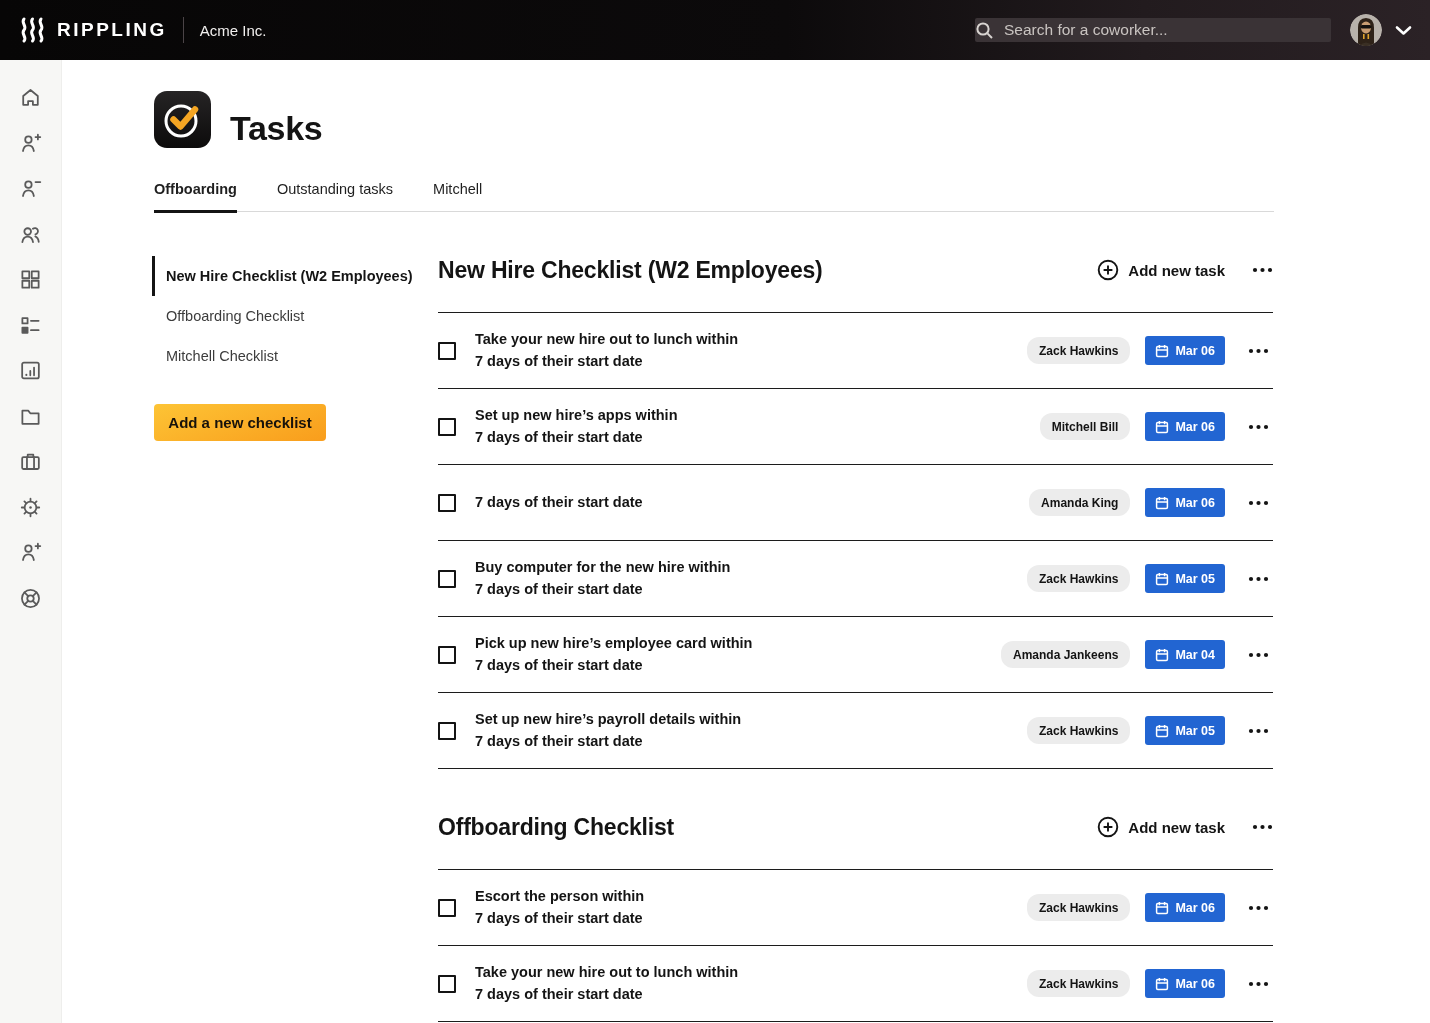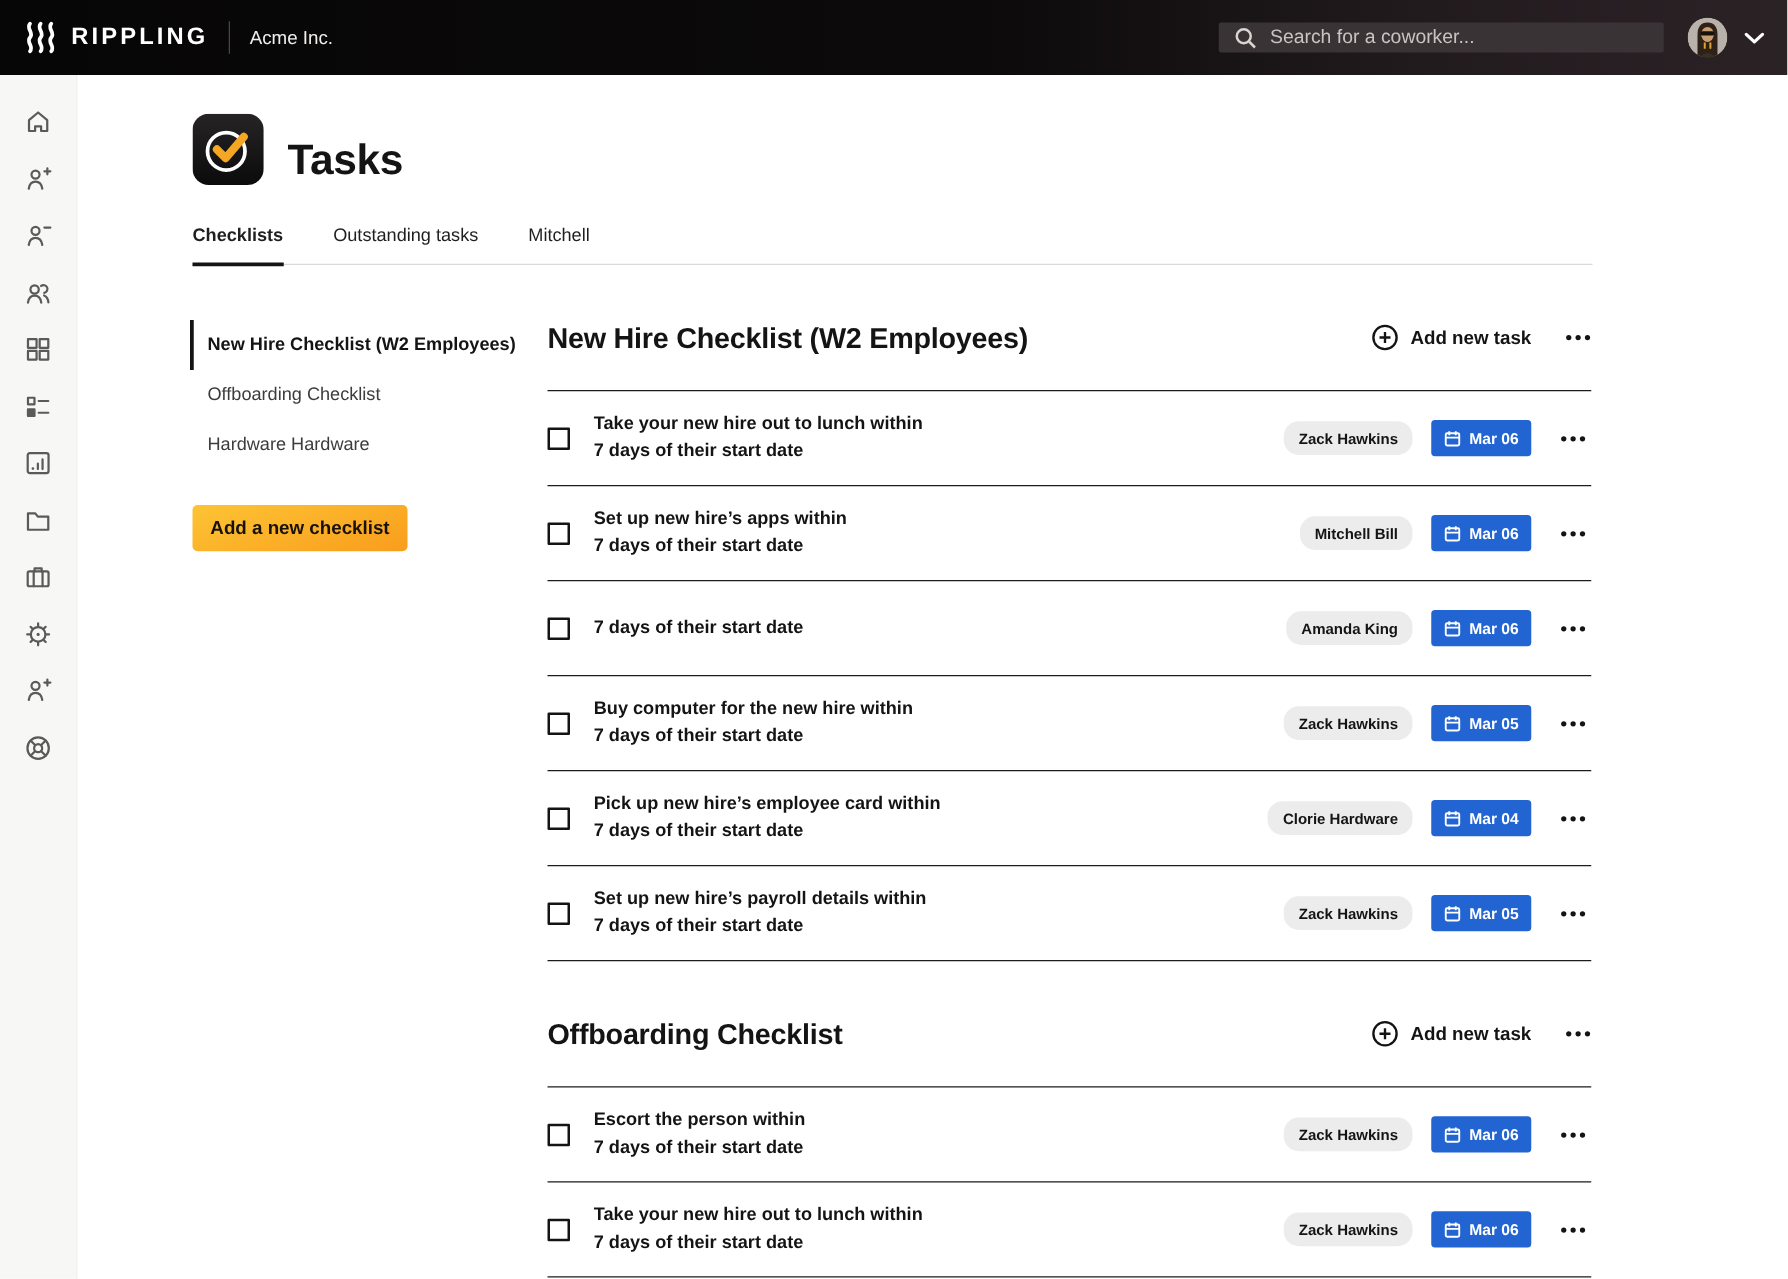--- a/index.html
+++ b/index.html
@@ -8,21 +8,21 @@
 
   
   .topbar { height:60px; display:flex; align-items:center; padding:0 18px;
     background:linear-gradient(90deg,#070606 0%,#0c0a0b 55%,#221b1e 80%,#2b2226 100%); }
   .logo-mark { width:30px; height:30px; flex:0 0 auto; }
   .brand { color:#fff; font-size:19px; font-weight:700; letter-spacing:2.5px; margin-left:9px; }
   .topbar-divider { width:1px; height:26px; background:#4b4447; margin:0 16px; }
   .company { color:#f1efee; font-size:15px; }
   .topbar-spacer { flex:1; }
   .searchbox { width:356px; height:24px; background:#3a3336; border-radius:2px;
-    display:flex; align-items:center; padding:0 12px; gap:10px; }
+    display:flex; align-items:center; padding:0 0; gap:10px; }
   .searchbox input { flex:1; background:transparent; border:none; outline:none;
     color:#eceae8; font-size:15.5px; font-family:inherit; }
   .searchbox input::placeholder { color:#c9c4c1; }
   .user-menu { display:flex; align-items:center; margin-left:19px; cursor:pointer; }
   .avatar { width:32px; height:32px; border-radius:50%; overflow:hidden; display:block; }
   .chev { margin-left:13px; display:block; }
 
   
   .rail { position:absolute; left:0; top:60px; width:62px; height:963px;
     background:#f7f7f5; border-right:1px solid #eeeeec;
@@ -225,36 +225,36 @@
         </linearGradient>
       </defs>
       <rect width="57" height="57" rx="13" fill="url(#appbg)"></rect>
       <circle cx="27" cy="30" r="15" fill="none" stroke="#fff" stroke-width="3"></circle>
       <path d="M19.5 28.5 L26.5 35.5 L41 18.5" fill="none" stroke="#f5a623" stroke-width="6.5" stroke-linecap="round" stroke-linejoin="round"></path>
     </svg>
     <h1 class="page-title">Tasks</h1>
   </div>
 
   <div class="tabs">
-    <div class="tab active">Checklists</div>
+    <div class="tab active">Offboarding</div>
 
     <div class="tab">Outstanding tasks</div>
 
     <div class="tab">Mitchell</div>
   </div>
 
   <div class="content">
 
     <aside class="checklist-nav">
       <div>
       <div class="nav-item active">New Hire Checklist (W2 Employees)</div>
 
       <div class="nav-item">Offboarding Checklist</div>
 
-      <div class="nav-item">Hardware Hardware</div>
+      <div class="nav-item">Mitchell Checklist</div>
 
     </div>
       <button class="add-checklist-btn">Add a new checklist</button>
     </aside>
 
     <div class="list-col">
       <section>
         <div class="section-header">
           <h2 class="section-title">New Hire Checklist (W2 Employees)</h2>
           <div class="add-task">
@@ -364,21 +364,21 @@
           </svg>
         </span>
       </div>
 
       <div class="task-row">
         <span class="checkbox" role="checkbox" aria-checked="false"></span>
         <div class="task-text">
           <div>Pick up new hire’s employee card within</div>
           <div>7 days of their start date</div>
         </div>
-        <span class="assignee">Clorie Hardware</span>
+        <span class="assignee">Amanda Jankeens</span>
         <button class="due-btn">
           <svg width="14" height="14" viewBox="0 0 14 14" fill="none" stroke="#fff" stroke-width="1.5">
             <rect x="1.6" y="2.6" width="10.8" height="9.8" rx="1.2"></rect>
             <path d="M4.4 1v3.2M9.6 1v3.2M1.6 6.1h10.8"></path>
           </svg>
           <span>Mar 04</span>
         </button>
         <span class="more-btn">
           <svg width="21" height="6" viewBox="0 0 21 6">
             <circle cx="3" cy="3" r="2.1" fill="#141414"></circle>

